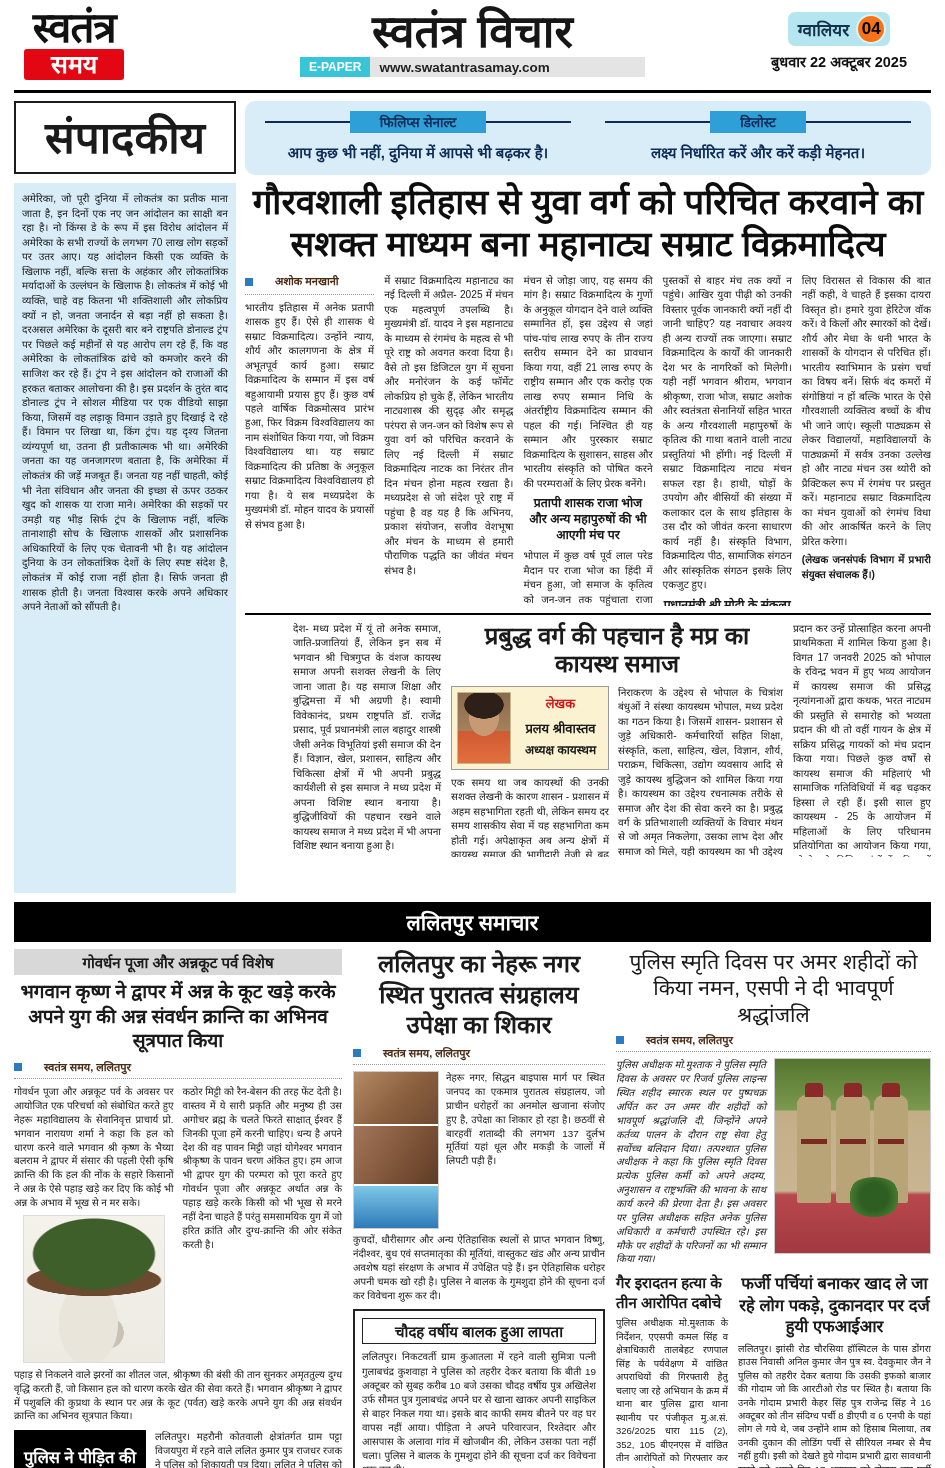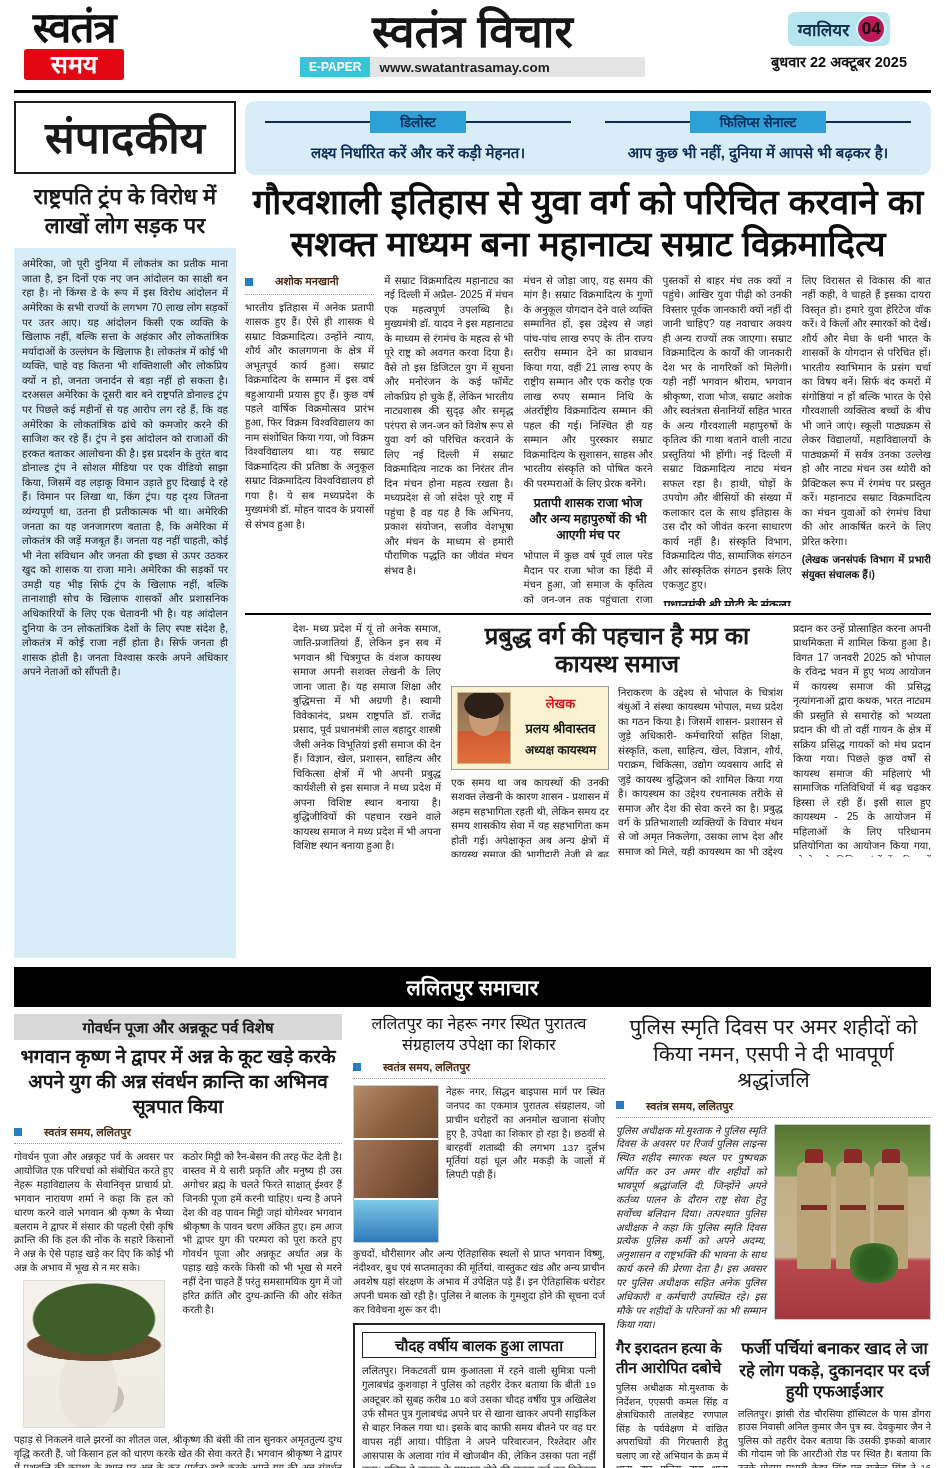--- a/index.html
+++ b/index.html
@@ -11,21 +11,21 @@
   .logo { position:absolute; left:24px; top:8px; text-align:center; }
   .logo-top { font-size:42px; font-weight:900; letter-spacing:-1px; line-height:0.95; color:#111; }
   .logo-bottom { display:inline-block; margin-top:1px; background:#e30613; color:#fff; font-weight:900; font-size:25px; line-height:1.15; padding:1px 27px; border-radius:3px; }
   .masthead { text-align:center; font-size:45px; font-weight:900; line-height:1.0; padding-top:3px; color:#161616; }
   .epaper-bar { width:345px; margin:3px auto 0; background:#e4e4e4; display:flex; align-items:center; height:20px; }
   .epaper-chip { background:#38c5d8; color:#fff; font-weight:bold; font-size:12px; padding:3px 9px; }
   .site { font-weight:bold; font-size:13.5px; padding-left:9px; color:#222; }
   .edition { position:absolute; right:16px; top:12px; width:180px; text-align:center; }
   .edition-badge { display:inline-flex; align-items:center; background:#b5e6f0; border-radius:7px; padding:2px 4px 2px 10px; }
   .edition-name { font-weight:900; font-size:17px; color:#15324e; }
-  .page-circle { background:#be185d; border:2px solid #d9f2f7; border-radius:50%; width:30px; height:30px; display:flex; align-items:center; justify-content:center; font-weight:900; font-size:17px; color:#000; margin-left:7px; }
+  .page-circle { background:#f97316; border:2px solid #d9f2f7; border-radius:50%; width:30px; height:30px; display:flex; align-items:center; justify-content:center; font-weight:900; font-size:17px; color:#000; margin-left:7px; }
   .edition-date { font-weight:900; font-size:14.5px; margin-top:5px; color:#111; }
   .header-rule { border-bottom:3px solid #000; margin:0 14px; }
 
   
   .main-row { display:flex; gap:9px; padding:8px 14px 0; }
   .editorial { width:222px; flex:none; }
   .ed-title-box { border:2.5px solid #1c1c1c; text-align:center; font-size:44px; font-weight:900; padding:3px 0 6px; margin-bottom:9px; }
   .ed-headline { font-size:22px; font-weight:900; text-align:center; line-height:1.3; margin-bottom:8px; }
   .ed-body { background:#d9edf9; padding:9px 8px; font-size:10.2px; line-height:1.43; text-align:justify; height:710px; overflow:hidden; }
 
@@ -75,21 +75,21 @@
     background: radial-gradient(ellipse 62px 36px at 50% 26%, #3e5e2a 97%, transparent),
                 radial-gradient(ellipse 68px 16px at 50% 44%, #6b4a2f 97%, transparent),
                 radial-gradient(ellipse 30px 42px at 46% 74%, #e9e5da 97%, transparent),
                 radial-gradient(ellipse 16px 16px at 60% 80%, #c8c2b4 97%, transparent),
                 linear-gradient(180deg, #f5f2eb, #edeae2); }
   .a-bridge { font-size:9.9px; line-height:1.4; text-align:justify; margin-top:5px; }
   .a-fir-row { display:flex; gap:9px; margin-top:7px; align-items:flex-start; }
   .fir-black { width:132px; flex:none; background:#000; color:#fff; font-weight:900; font-size:16.5px; line-height:1.4; text-align:center; padding:16px 9px; }
   .fir-text { flex:1; min-width:0; font-size:9.9px; line-height:1.4; text-align:justify; }
   .bg-b { width:252px; flex:none; }
-  .b-headline { font-size:16px; font-weight:400; text-align:center; line-height:1.28; margin-bottom:4px; }
+  .b-headline { font-size:24px; font-weight:700; text-align:center; line-height:1.28; margin-bottom:4px; }
   .b-row { display:flex; gap:7px; margin-top:2px; }
   .museum-photo { width:86px; flex:none; border:1px solid #ccc; }
   .mp1 { height:54px; background:linear-gradient(135deg,#b58a66,#8a5f3e 55%,#6e4a30); border-bottom:2px solid #fff; }
   .mp2 { height:60px; background:linear-gradient(125deg,#a3765a,#7c5236 60%,#5e3c26); border-bottom:2px solid #fff; }
   .mp3 { height:42px; background:linear-gradient(180deg,#7ec8e8,#2e7ab8); }
   .b-text { flex:1; min-width:0; font-size:9.9px; line-height:1.4; text-align:justify; }
   .b-text2 { font-size:9.9px; line-height:1.4; text-align:justify; margin-top:4px; }
   .missing-box { border:2px solid #222; padding:7px; margin-top:7px; }
   .missing-title { border:1.5px solid #222; text-align:center; font-weight:900; font-size:15px; padding:2px 6px; margin-bottom:6px; }
   .missing-body { font-size:9.9px; line-height:1.42; text-align:justify; }
@@ -140,42 +140,41 @@
       </span>
       <div class="edition-date">बुधवार 22 अक्टूबर 2025</div>
     </div>
   </div>
   <div class="header-rule"></div>
 
   <div class="main-row">
 
     <div class="editorial">
       <div class="ed-title-box">संपादकीय</div>
-      <div class="ed-headline">राष्ट्रपति ट्रंप के विरोध में लाखों लोग सड़क पर</div>
       <div class="ed-body">अमेरिका, जो पूरी दुनिया में लोकतंत्र का प्रतीक माना जाता है, इन दिनों एक नए जन आंदोलन का साक्षी बन रहा है। नो किंग्स डे के रूप में इस विरोध आंदोलन में अमेरिका के सभी राज्यों के लगभग 70 लाख लोग सड़कों पर उतर आए। यह आंदोलन किसी एक व्यक्ति के खिलाफ नहीं, बल्कि सत्ता के अहंकार और लोकतांत्रिक मर्यादाओं के उल्लंघन के खिलाफ है। लोकतंत्र में कोई भी व्यक्ति, चाहे वह कितना भी शक्तिशाली और लोकप्रिय क्यों न हो, जनता जनार्दन से बड़ा नहीं हो सकता है। दरअसल अमेरिका के दूसरी बार बने राष्ट्रपति डोनाल्ड ट्रंप पर पिछले कई महीनों से यह आरोप लग रहे हैं, कि वह अमेरिका के लोकतांत्रिक ढांचे को कमजोर करने की साजिश कर रहे हैं। ट्रंप ने इस आंदोलन को राजाओं की हरकत बताकर आलोचना की है। इस प्रदर्शन के तुरंत बाद डोनाल्ड ट्रंप ने सोशल मीडिया पर एक वीडियो साझा किया, जिसमें वह लड़ाकू विमान उड़ाते हुए दिखाई दे रहे हैं। विमान पर लिखा था, किंग ट्रंप। यह दृश्य जितना व्यंग्यपूर्ण था, उतना ही प्रतीकात्मक भी था। अमेरिकी जनता का यह जनजागरण बताता है, कि अमेरिका में लोकतंत्र की जड़ें मजबूत हैं। जनता यह नहीं चाहती, कोई भी नेता संविधान और जनता की इच्छा से ऊपर उठकर खुद को शासक या राजा माने। अमेरिका की सड़कों पर उमड़ी यह भीड़ सिर्फ ट्रंप के खिलाफ नहीं, बल्कि तानाशाही सोच के खिलाफ शासकों और प्रशासनिक अधिकारियों के लिए एक चेतावनी भी है। यह आंदोलन दुनिया के उन लोकतांत्रिक देशों के लिए स्पष्ट संदेश है, लोकतंत्र में कोई राजा नहीं होता है। सिर्फ जनता ही शासक होती है। जनता विश्वास करके अपने अधिकार अपने नेताओं को सौंपती है।</div>
     </div>
 
     <div class="right-region">
 
       <div class="quotes-box">
+        <div class="quote">
+          <div class="quote-head-row">
+            <span class="qline"></span>
+            <span class="quote-chip">फिलिप्स सेनाल्ट</span>
+            <span class="qline"></span>
+          </div>
+          <div class="quote-text">आप कुछ भी नहीं, दुनिया में आपसे भी बढ़कर है।</div>
+        </div>
         <div class="quote">
           <div class="quote-head-row">
             <span class="qline"></span>
             <span class="quote-chip">डिलोस्ट</span>
             <span class="qline"></span>
           </div>
           <div class="quote-text">लक्ष्य निर्धारित करें और करें कड़ी मेहनत।</div>
-        </div>
-        <div class="quote">
-          <div class="quote-head-row">
-            <span class="qline"></span>
-            <span class="quote-chip">फिलिप्स सेनाल्ट</span>
-            <span class="qline"></span>
-          </div>
-          <div class="quote-text">आप कुछ भी नहीं, दुनिया में आपसे भी बढ़कर है।</div>
         </div>
       </div>
 
       <div class="main-headline">गौरवशाली इतिहास से युवा वर्ग को परिचित करवाने का सशक्त माध्यम बना महानाट्य सम्राट विक्रमादित्य</div>
 
       <div class="main-cols">
         <div class="mcol">
           <div class="byline">
             <span class="bsq"></span>
             <span>अशोक मनखानी</span>

